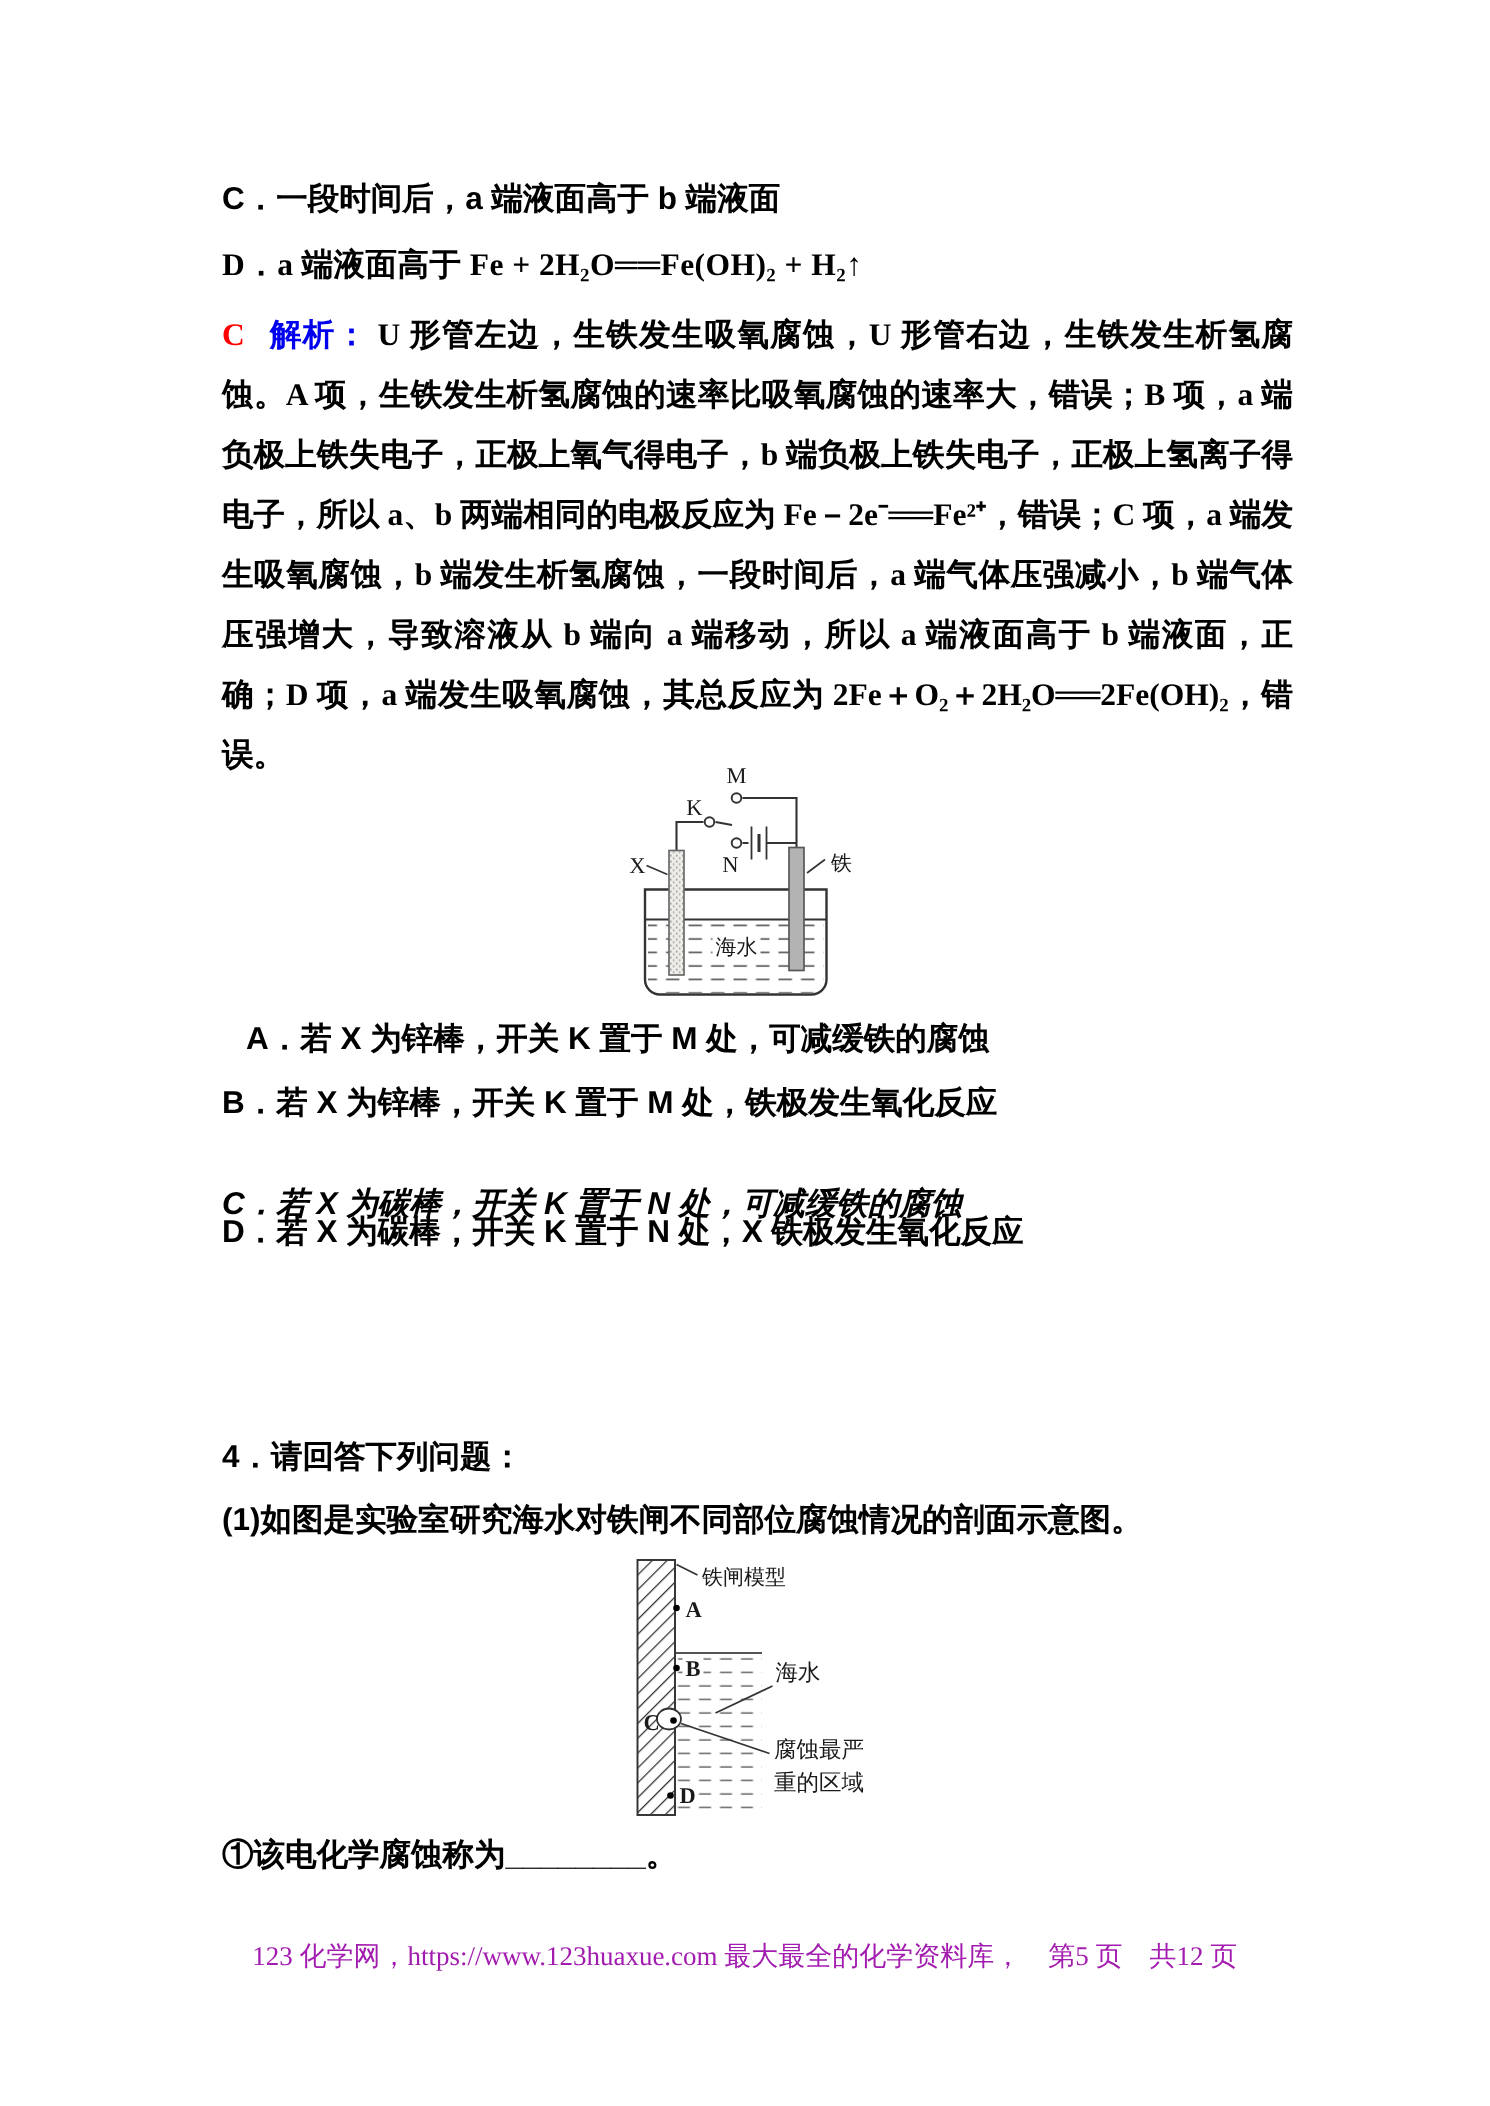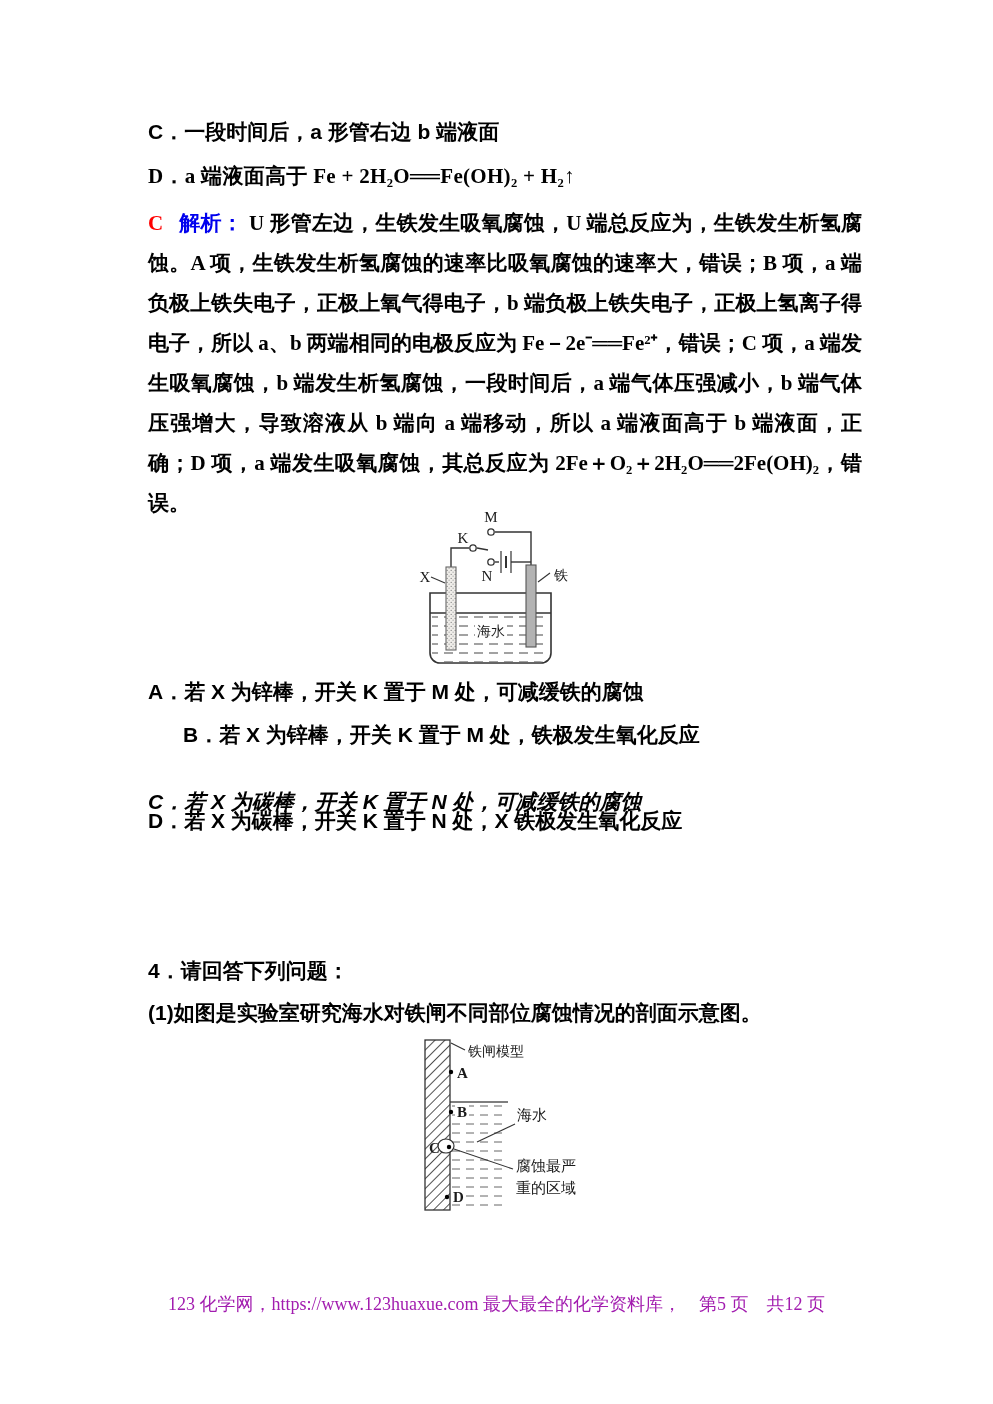--- a/index.html
+++ b/index.html
@@ -30,24 +30,24 @@
   .watermark {
     position:absolute; top:1432px; right:12px;
     font-size:21px; color:#6d28d9; font-family:"Liberation Serif", serif;
   }
 </style>
 </head>
 <body>
 
 <div id="page">
 
-  <div class="line" style="top:118px;">C．一段时间后，a 形管右边 b 端液面</div>
+  <div class="line" style="top:118px;">C．一段时间后，a 端液面高于 b 端液面</div>
   <div class="line formula-line" style="top:162px;">D．a 端液面高于 Fe + 2H₂O══Fe(OH)₂ + H₂↑</div>
 
-  <p class="analysis" style="top:182px;"><span class="ans-letter">C</span><span class="ana-label">解析：</span><span>U 形管左边，生铁发生吸氧腐蚀，U 端总反应为，生铁发生析氢腐蚀。A 项，生铁发生析氢腐蚀的速率比吸氧腐蚀的速率大，错误；B 项，a 端负极上铁失电子，正极上氧气得电子，b 端负极上铁失电子，正极上氢离子得电子，所以 a、b 两端相同的电极反应为 Fe－2e⁻══Fe²⁺，错误；C 项，a 端发生吸氧腐蚀，b 端发生析氢腐蚀，一段时间后，a 端气体压强减小，b 端气体压强增大，导致溶液从 b 端向 a 端移动，所以 a 端液面高于 b 端液面，正确；D 项，a 端发生吸氧腐蚀，其总反应为 2Fe＋O₂＋2H₂O══2Fe(OH)₂，错误。</span></p>
+  <p class="analysis" style="top:182px;"><span class="ans-letter">C</span><span class="ana-label">解析：</span><span>U 形管左边，生铁发生吸氧腐蚀，U 形管右边，生铁发生析氢腐蚀。A 项，生铁发生析氢腐蚀的速率比吸氧腐蚀的速率大，错误；B 项，a 端负极上铁失电子，正极上氧气得电子，b 端负极上铁失电子，正极上氢离子得电子，所以 a、b 两端相同的电极反应为 Fe－2e⁻══Fe²⁺，错误；C 项，a 端发生吸氧腐蚀，b 端发生析氢腐蚀，一段时间后，a 端气体压强减小，b 端气体压强增大，导致溶液从 b 端向 a 端移动，所以 a 端液面高于 b 端液面，正确；D 项，a 端发生吸氧腐蚀，其总反应为 2Fe＋O₂＋2H₂O══2Fe(OH)₂，错误。</span></p>
 
 
   <svg class="diag" style="top:505px; left:398px;" width="222" height="168" viewBox="0 0 222 168">
     <defs>
       <pattern id="waterDash" width="15" height="9" patternUnits="userSpaceOnUse">
         <line x1="1" y1="4" x2="10" y2="4" stroke="#555" stroke-width="1.1"></line>
       </pattern>
       <pattern id="stip" width="4" height="4" patternUnits="userSpaceOnUse">
         <rect width="4" height="4" fill="#efede9"></rect>
         <circle cx="1.2" cy="1.4" r="0.65" fill="#8a8a8a"></circle>
@@ -84,22 +84,22 @@
 
     <text x="93" y="17" font-size="15" text-anchor="middle">M</text>
     <text x="65" y="38" font-size="15" text-anchor="middle">K</text>
     <text x="89" y="76" font-size="15" text-anchor="middle">N</text>
     <text x="27" y="77" font-size="15" text-anchor="middle">X</text>
     <text x="163" y="75" font-size="14" text-anchor="middle">铁</text>
     <rect x="77" y="118" width="32" height="15" fill="#fff"></rect>
     <text x="93" y="131" font-size="14" text-anchor="middle">海水</text>
   </svg>
 
-  <div class="line" style="top:678px;">A．若 X 为锌棒，开关 K 置于 M 处，可减缓铁的腐蚀</div>
-  <div class="line" style="top:721px;margin-left:35px;">B．若 X 为锌棒，开关 K 置于 M 处，铁极发生氧化反应</div>
+  <div class="line" style="top:678px;margin-left:16px;">A．若 X 为锌棒，开关 K 置于 M 处，可减缓铁的腐蚀</div>
+  <div class="line" style="top:721px;">B．若 X 为锌棒，开关 K 置于 M 处，铁极发生氧化反应</div>
   <div class="line" style="top:788px;font-style:italic;">C．若 X 为碳棒，开关 K 置于 N 处，可减缓铁的腐蚀</div>
   <div class="line" style="top:807px;">D．若 X 为碳棒，开关 K 置于 N 处，X 铁极发生氧化反应</div>
 
 
   <div class="line" style="top:957px;">4．请回答下列问题：</div>
   <div class="line" style="top:999px;">(1)如图是实验室研究海水对铁闸不同部位腐蚀情况的剖面示意图。</div>
 
   <svg class="diag" style="top:1030px; left:395px;" width="215" height="188" viewBox="0 0 215 188">
     <defs>
       <pattern id="hatch" width="7" height="7" patternUnits="userSpaceOnUse" patternTransform="rotate(45)">
@@ -135,18 +135,19 @@
 
     <line x1="118" y1="139" x2="59" y2="119" stroke="#333" stroke-width="1.1"></line>
     <text x="121" y="141" font-size="15">腐蚀最严</text>
     <text x="121" y="163" font-size="15">重的区域</text>
 
     <circle cx="52" cy="167" r="2.2" fill="#000"></circle>
     <rect x="56" y="159" width="14" height="14" fill="#fff"></rect>
     <text x="58" y="172" font-size="15" font-weight="bold">D</text>
   </svg>
 
+  <div class="line" style="top:1222px;">①该电化学腐蚀称为________。</div>
 
   <div class="footer">123 化学网，https://www.123huaxue.com 最大最全的化学资料库，　第5 页　共12 页</div>
 
   <div class="watermark">123化学网，最大的化学资料库</div>
 
 </div>
 
 </body></html>

